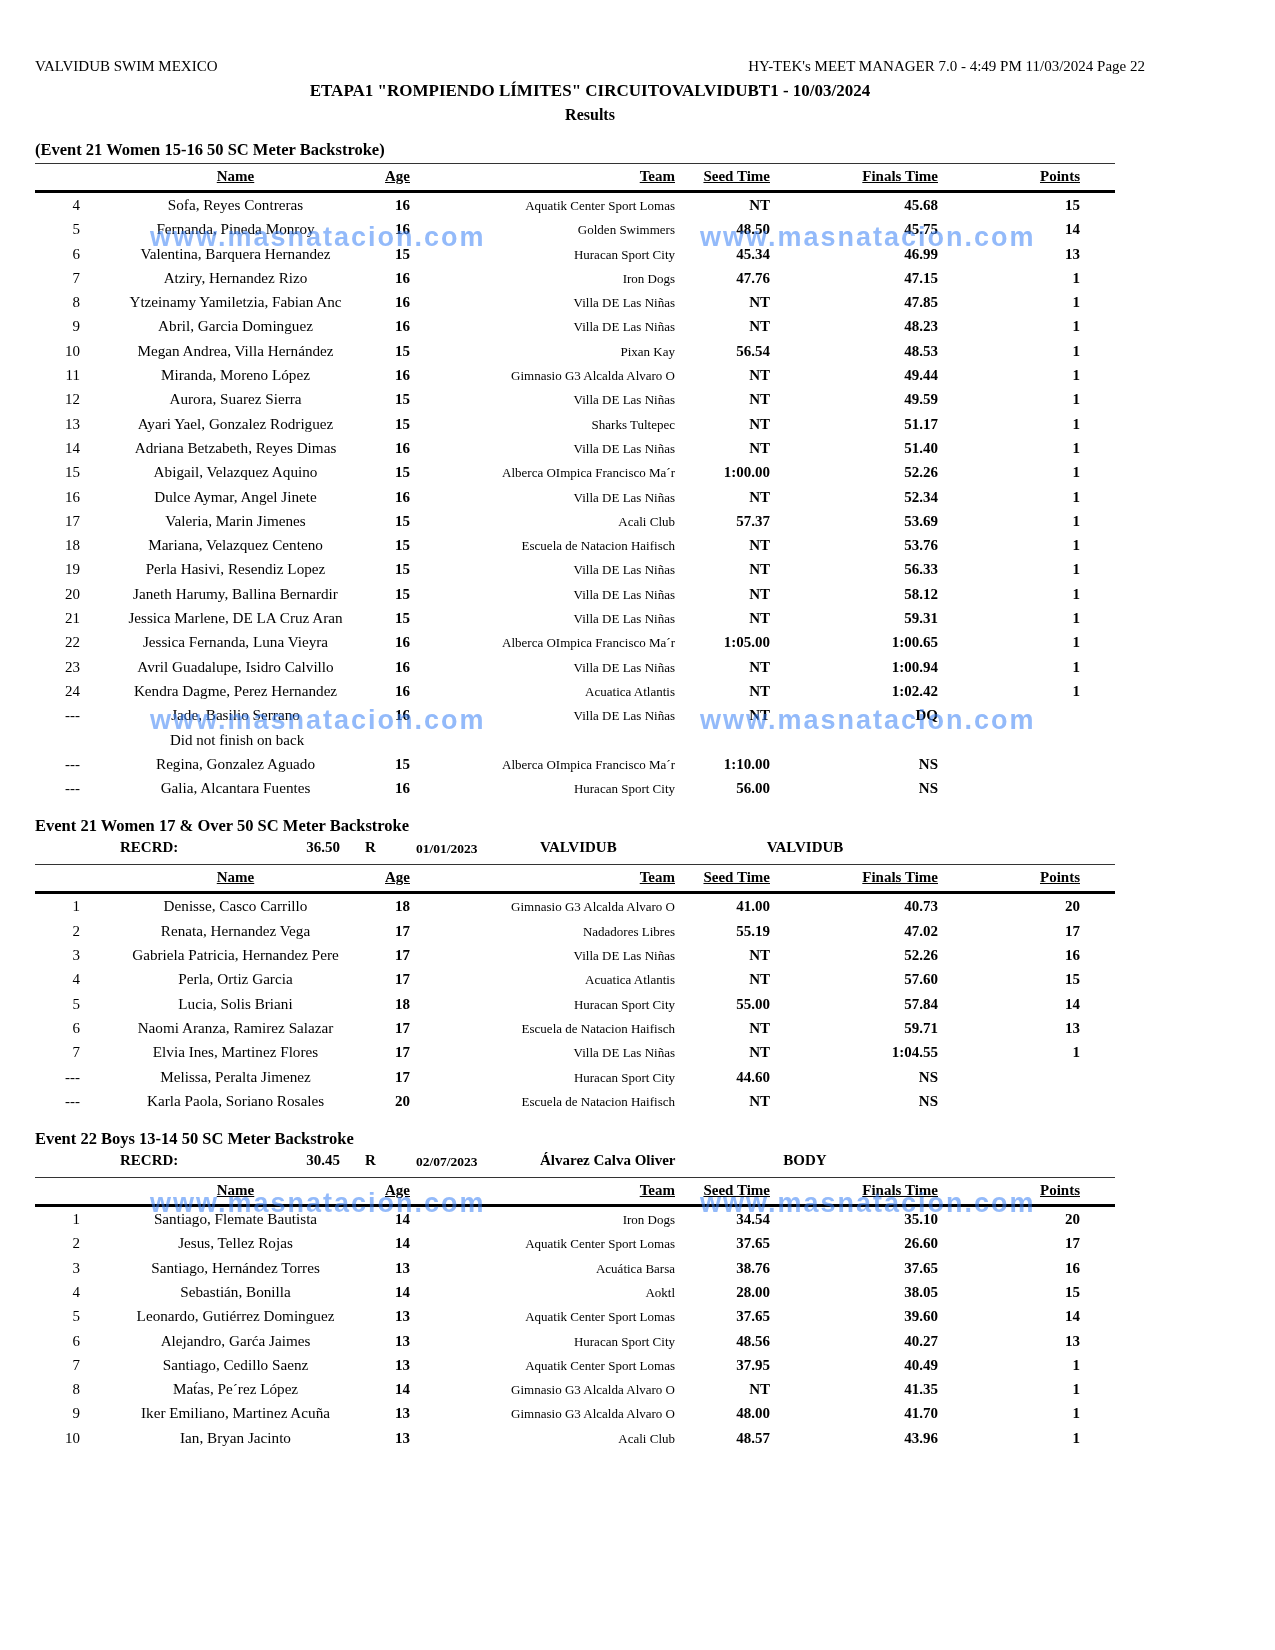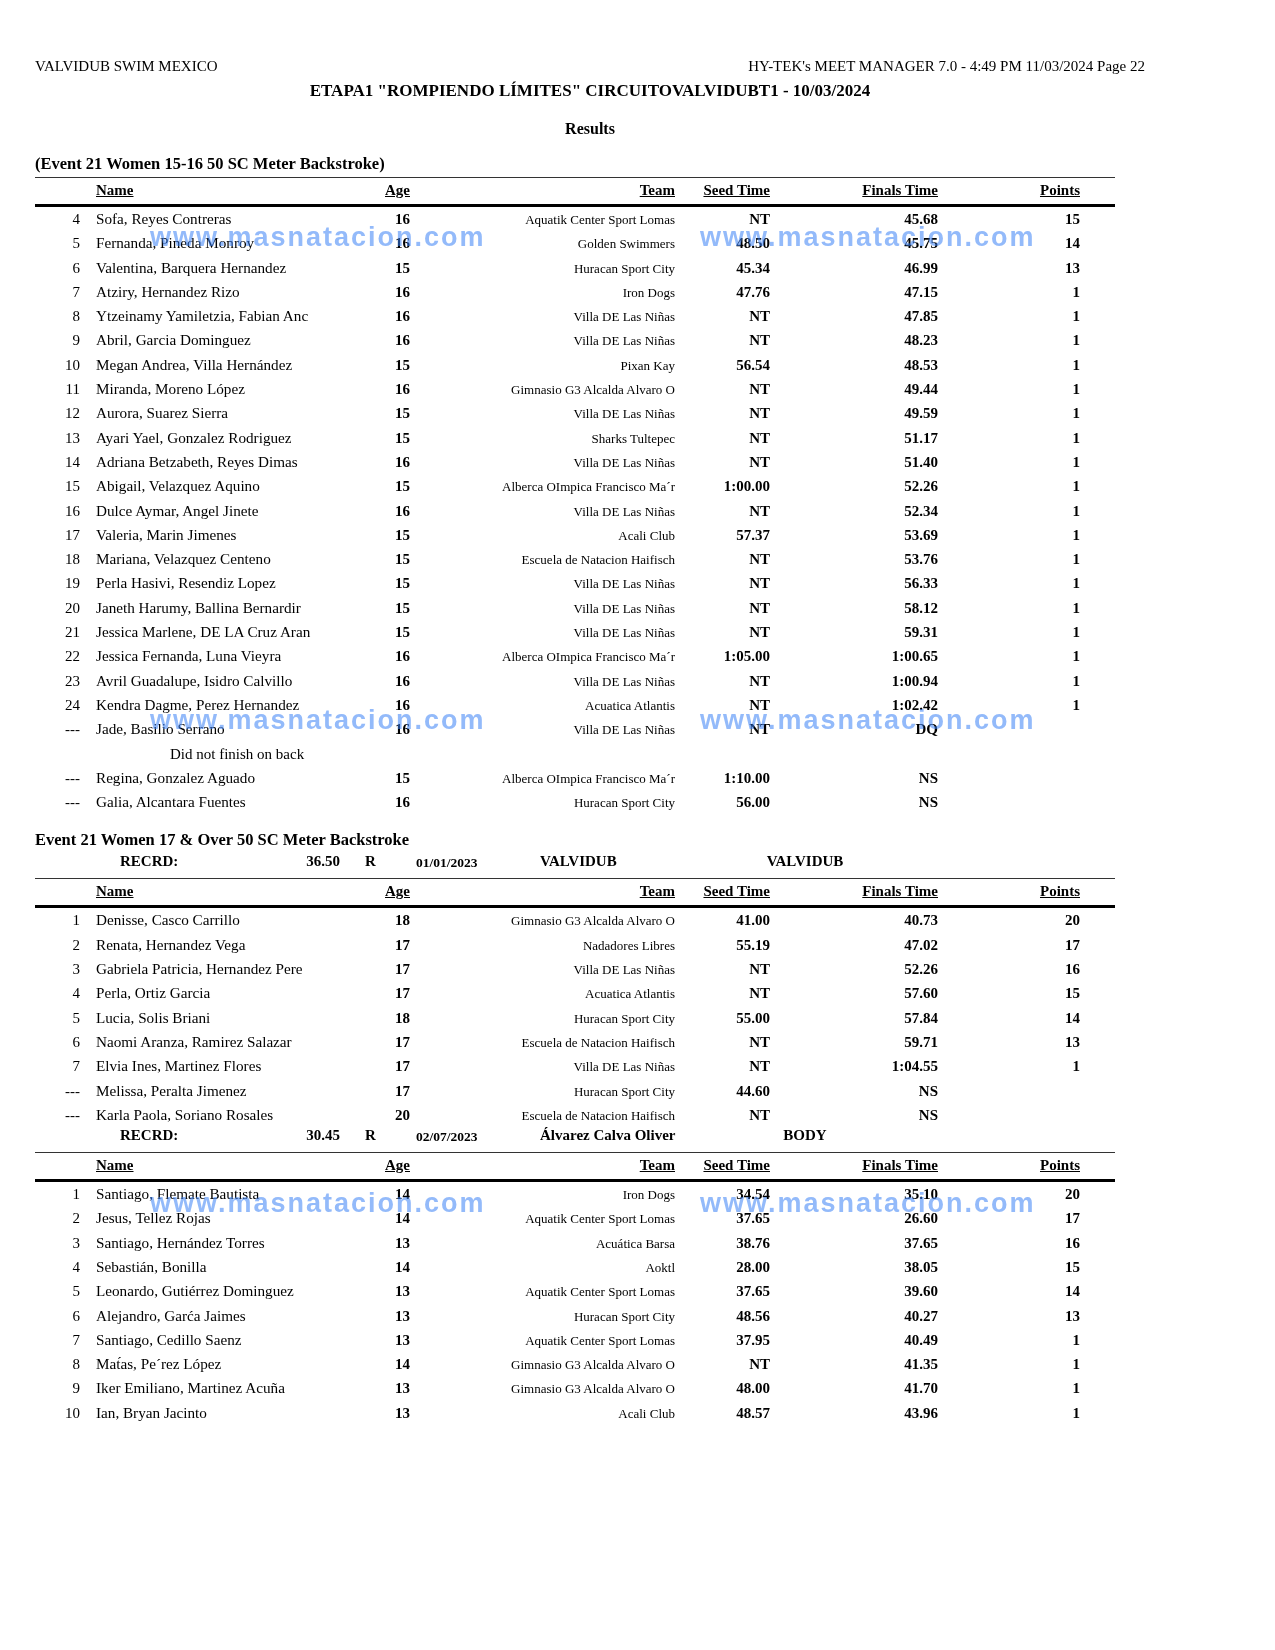--- a/index.html
+++ b/index.html
@@ -9,39 +9,39 @@
   
   .wm{position:absolute;font-family:Liberation Sans, sans-serif;font-weight:bold;font-size:27px;
       color:#3b82f6;opacity:.55;letter-spacing:2px;white-space:nowrap;pointer-events:none;}
 
   
   .hdr-row{display:flex;justify-content:space-between;align-items:baseline;
            margin:58px 36px 0 35px;width:1110px;font-size:15px;}
   .hdr-left{white-space:nowrap;}
   .hdr-right{white-space:nowrap;text-align:center;}
   .title{text-align:center;font-weight:bold;font-size:17px;margin-top:6px;width:1180px;}
-  .results-label{text-align:center;font-weight:bold;font-size:16px;margin-top:19px;width:1180px;}
+  .results-label{text-align:center;font-weight:bold;font-size:16px;margin-top:5px;width:1180px;}
 
   
   .section{margin-left:35px;width:1080px;}
   .evt-heading{font-weight:bold;font-size:16.5px;margin-top:16px;margin-bottom:3px;white-space:nowrap;}
   .record-line{position:relative;height:25px;font-weight:bold;font-size:15px;}
   .rec-label{position:absolute;left:85px;}
   .rec-time{position:absolute;left:210px;width:95px;text-align:right;}
   .rec-flag{position:absolute;left:330px;}
   .rec-date{position:absolute;left:381px;font-size:13.5px;top:2px;}
   .rec-holder{position:absolute;left:505px;}
   .rec-team{position:absolute;left:660px;width:220px;text-align:center;}
 
   .grid{display:grid;grid-template-columns:45px 295px 35px 265px 95px 168px 142px;align-items:baseline;}
   .thead{border-top:1px solid #333;border-bottom:3px solid #000;height:26px;
          font-weight:bold;font-size:15px;line-height:25px;}
   .thead .lbl{text-decoration:underline;}
   .c-place{text-align:right;}
-  .c-name{text-align:left;padding-left:16px;white-space:nowrap;overflow:hidden;}
+  .c-name{text-align:center;padding-left:16px;white-space:nowrap;overflow:hidden;}
   .c-age{text-align:right;}
   .c-team{text-align:right;padding-left:12px;white-space:nowrap;overflow:hidden;}
   .c-seed,.c-finals,.c-points{text-align:right;white-space:nowrap;}
 
   .trow{height:24.3px;font-size:15px;line-height:24.3px;}
   .trow .c-name{font-size:15.2px;}
   .trow .c-team{font-size:13px;}
   .trow .c-age,.trow .c-seed,.trow .c-finals,.trow .c-points{font-weight:bold;}
   .note-row{height:24.3px;line-height:24.3px;font-size:15px;padding-left:135px;}
 </style>
@@ -390,20 +390,21 @@
           <div class="c-place">---</div>
           <div class="c-name">Karla Paola, Soriano Rosales</div>
           <div class="c-age">20</div>
           <div class="c-team">Escuela de Natacion Haifisch</div>
           <div class="c-seed">NT</div>
           <div class="c-finals">NS</div>
           <div class="c-points"></div>
         </div>
       </div>
       <div class="section">
+        <div class="evt-heading">Event 22  Boys 13-14 50 SC Meter Backstroke</div>
         <div class="record-line">
           <span class="rec-label">RECRD:</span>
           <span class="rec-time">30.45</span>
           <span class="rec-flag">R</span>
           <span class="rec-date">02/07/2023</span>
           <span class="rec-holder">Álvarez Calva Oliver</span>
           <span class="rec-team">BODY</span>
         </div>
         <div class="grid thead">
           <div class="c-place"></div>

